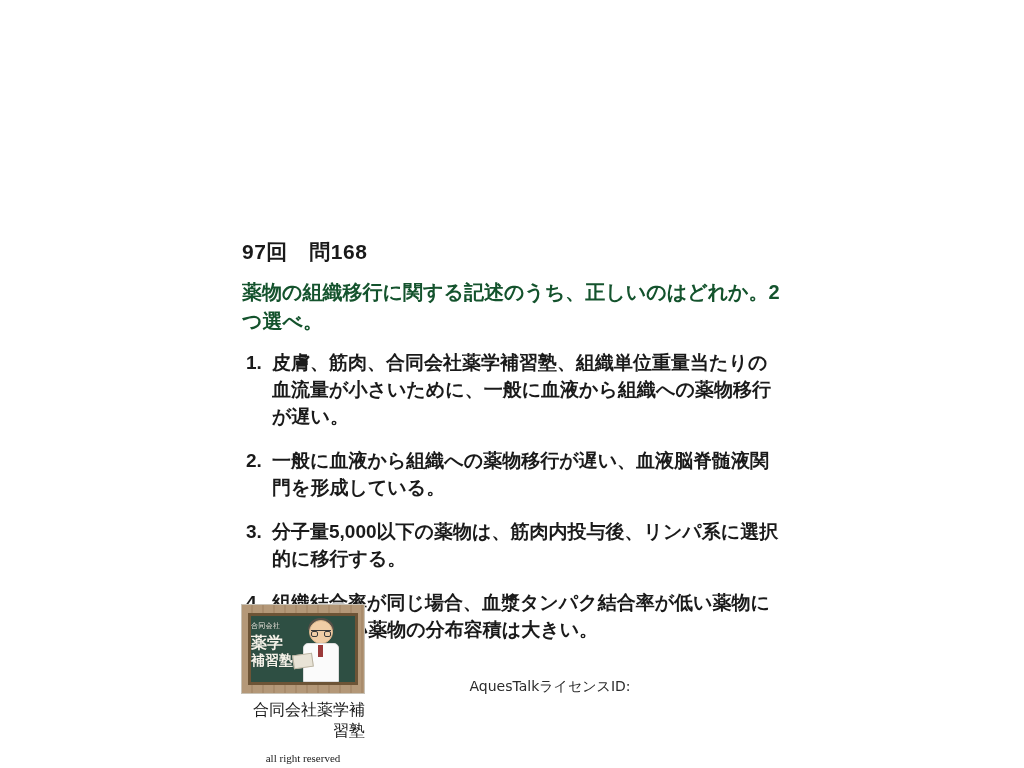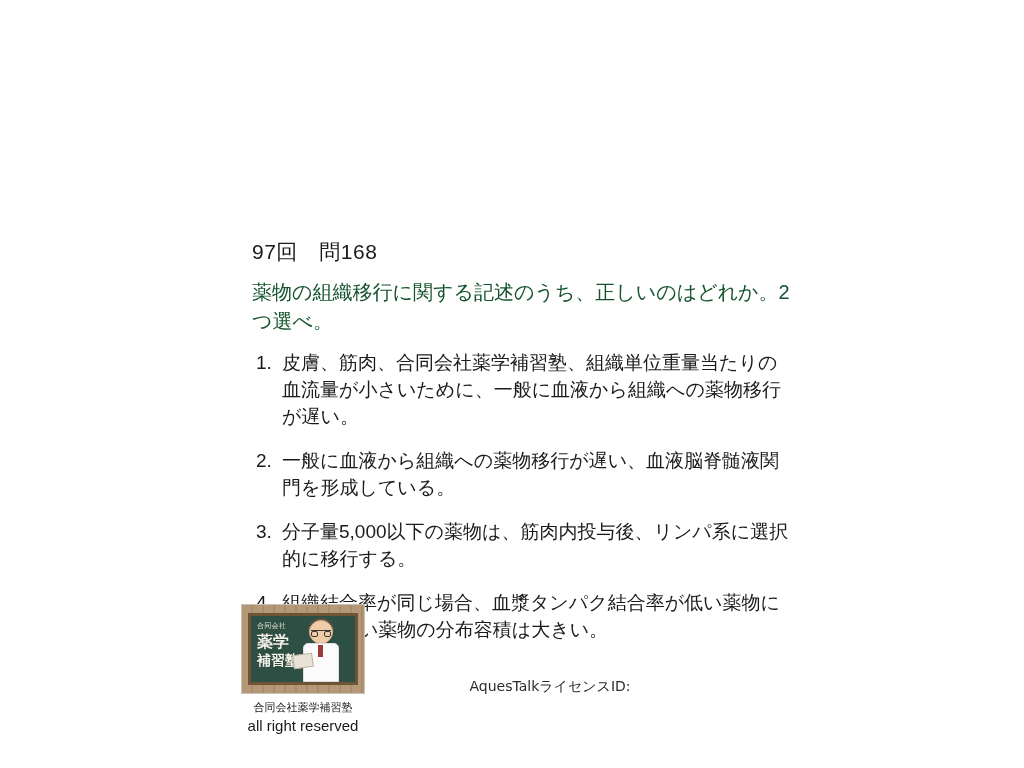--- a/index.html
+++ b/index.html
@@ -14,23 +14,24 @@
     color: #1a1a1a;
     overflow: hidden;
     position: relative;
   }
   .slide {
     position: absolute;
     inset: 0;
   }
   .content {
     position: absolute;
-    left: 252px;
+    left: 242px;
     top: 238px;
     width: 540px;
+    font-weight: bold;
   }
   .q-number {
     font-size: 21px;
     letter-spacing: 0.5px;
     color: #1a1a1a;
     margin-bottom: 12px;
     white-space: pre;
   }
   .q-stem {
     font-size: 20px;
@@ -85,23 +86,23 @@
     left: 6px;
     top: 8px;
     right: 6px;
     bottom: 8px;
     background: #2e4f43;
     border: 3px solid #6d5436;
     box-sizing: border-box;
   }
   .board-line1, .board-line2, .board-line3 {
     position: absolute;
-    left: 6px;
+    left: 0;
     color: #f3f1e8;
-    font-family: Liberation Mono, monospace;
+    font-family: Liberation Serif, serif;
     text-align: left;
     line-height: 1;
     text-shadow: 0 0 1px rgba(0,0,0,.4);
   }
   .board-line1 { top: 7px; font-size: 7px; letter-spacing: 0.3px; }
   .board-line2 { top: 19px; font-size: 16px; font-weight: bold; }
   .board-line3 { top: 38px; font-size: 14px; font-weight: bold; }
   .teacher {
     position: absolute;
     right: 10px;
@@ -173,30 +174,31 @@
     position: absolute;
     left: -6px;
     top: 34px;
     width: 18px;
     height: 12px;
     background: #e8e3d6;
     border: 1px solid #b9b2a0;
     transform: rotate(-8deg);
   }
   .logo-caption1 {
+    font-size: 16px;
+    margin-top: 6px;
+    color: #1a1a1a;
+    font-family: "DejaVu Sans", sans-serif;
+    text-align: right;
+  }
+  .logo-caption2 {
     font-size: 11px;
-    margin-top: 6px;
-    color: #1a1a1a;
-    font-family: "DejaVu Sans", sans-serif;
-  }
-  .logo-caption2 {
-    font-size: 15px;
-    margin-top: 2px;
-    color: #1a1a1a;
-    font-family: Liberation Sans, sans-serif;
+    margin-top: 10px;
+    color: #1a1a1a;
+    font-family: Liberation Serif, serif;
   }
   
   .license {
     position: absolute;
     left: 420px;
     top: 676px;
     width: 260px;
     text-align: center;
     color: #2b2b2b;
     font-size: 14px;

